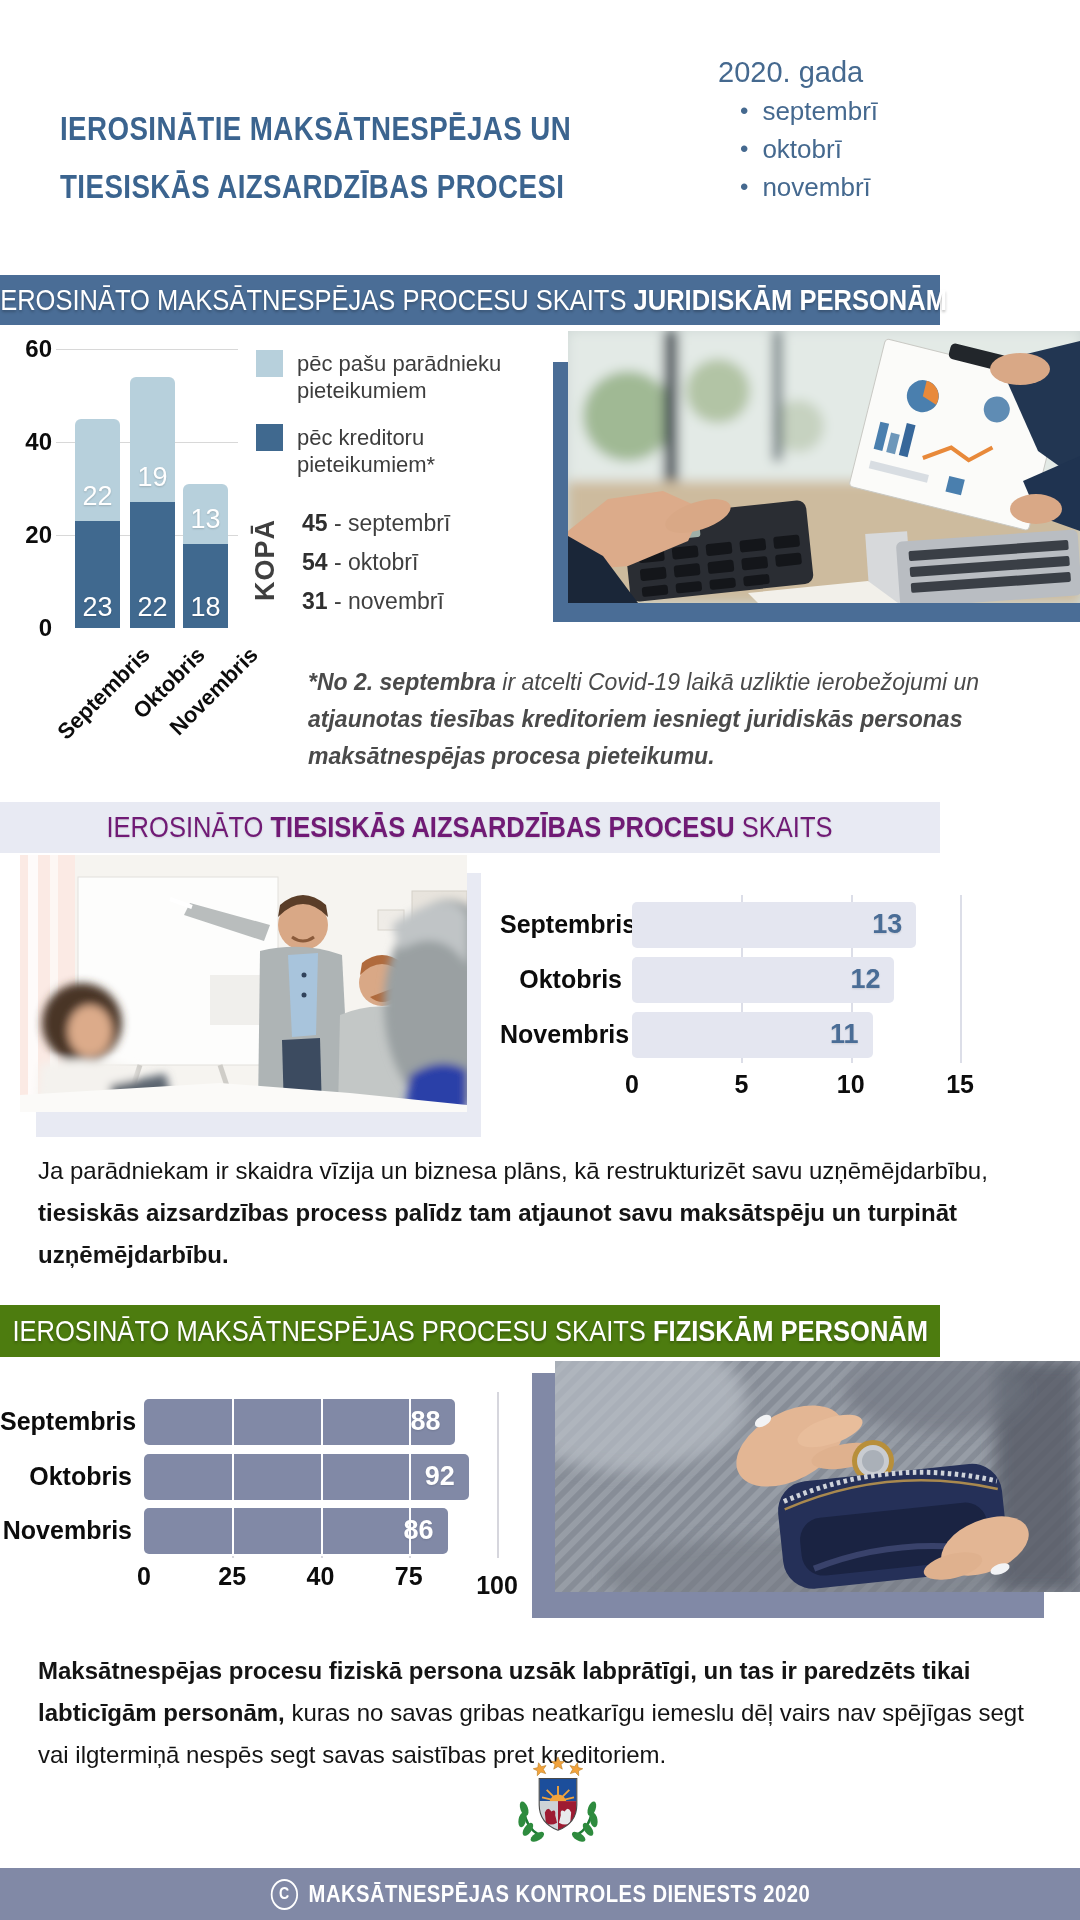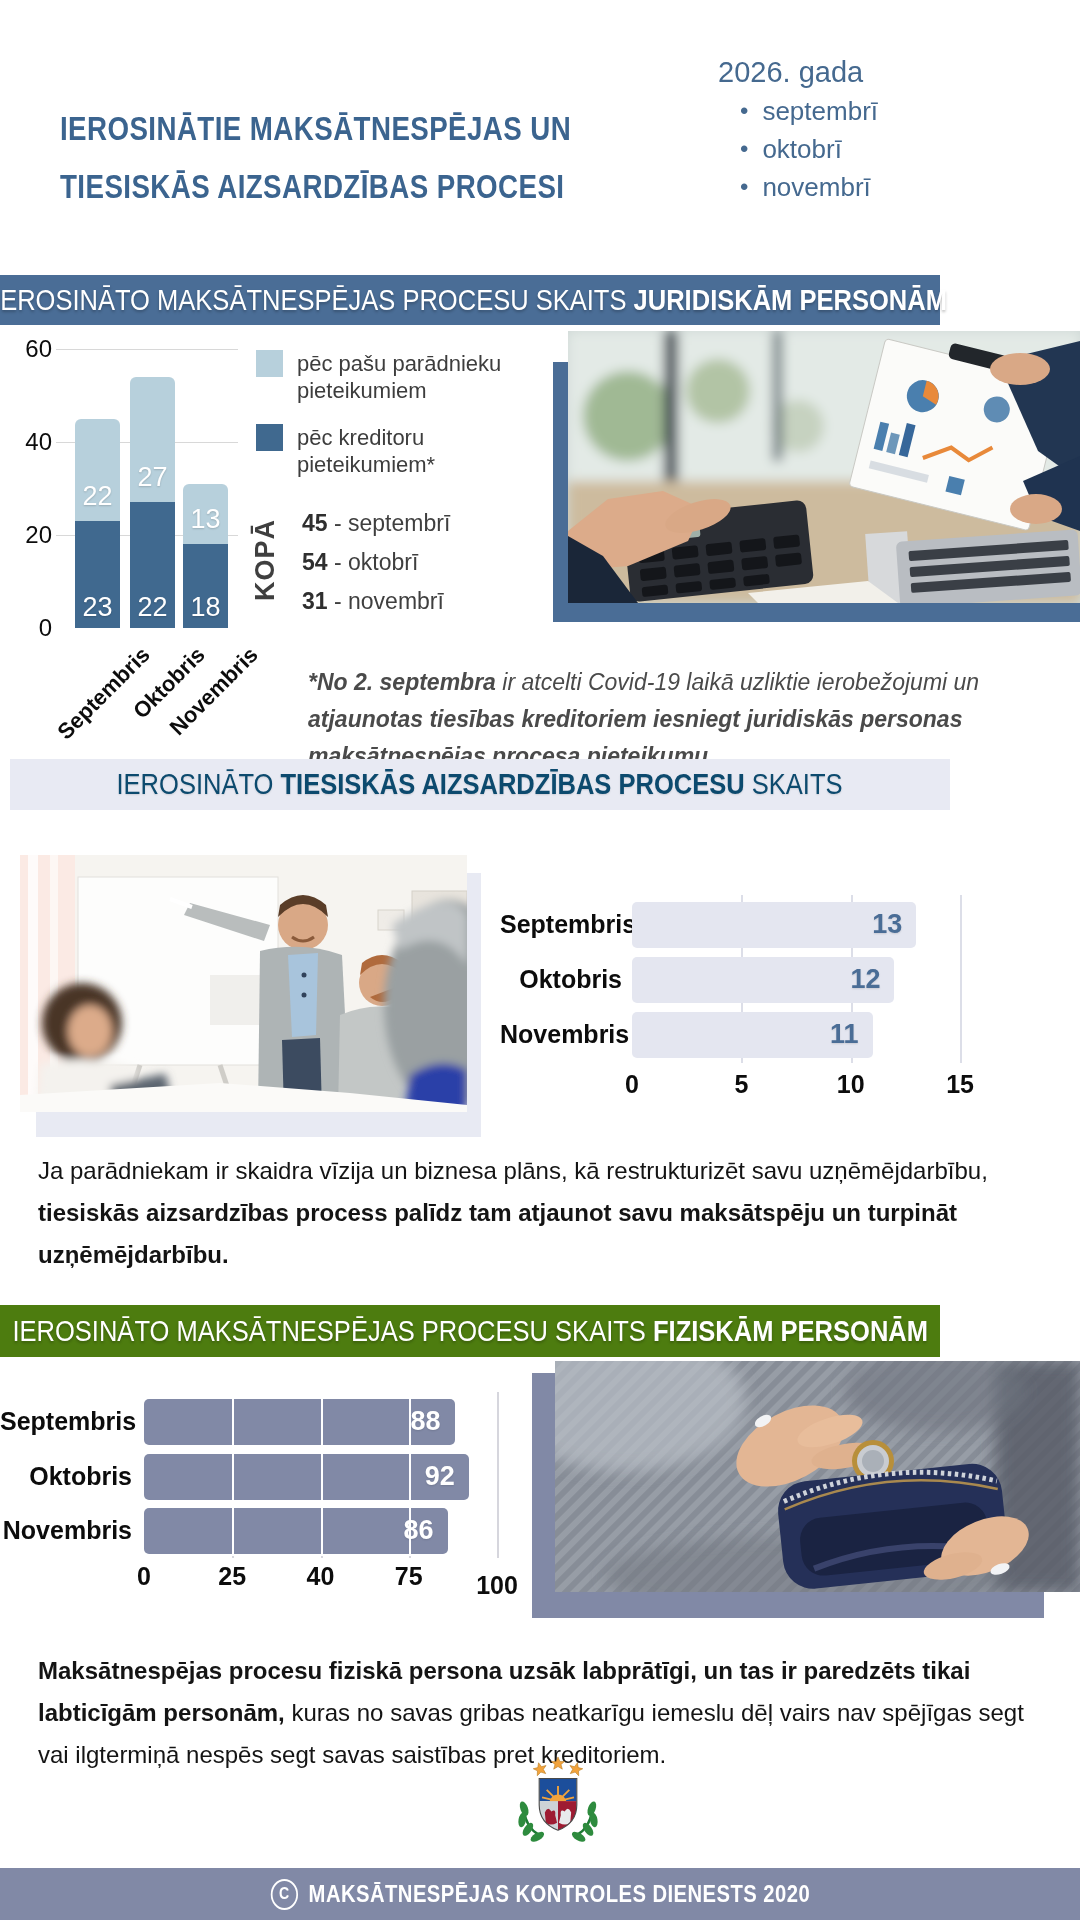--- a/index.html
+++ b/index.html
@@ -15,29 +15,29 @@
               line-height:58px;letter-spacing:.5px;}
   .year-block{left:718px;top:52px;color:#45698f;}
   .year-head{font-size:29px;line-height:40px;}
   .year-item{font-size:26px;line-height:38px;display:flex;align-items:center;}
   .year-item .dot{font-size:24px;margin:0 14px 0 22px;}
 
   
   .sec-bar{left:0;width:940px;display:flex;align-items:center;justify-content:center;}
   .sec1{top:275px;height:50px;background:#4a6d96;color:#fff;font-size:29px;
         text-shadow:0 2px 3px rgba(0,0,0,.25);}
-  .sec2{top:759px;height:51px;background:#e8eaf3;color:#0c4a6e;font-size:29px;
-        text-shadow:0 1px 2px rgba(0,0,0,.12);margin-left:10px;}
+  .sec2{top:802px;height:51px;background:#e8eaf3;color:#701a75;font-size:29px;
+        text-shadow:0 1px 2px rgba(0,0,0,.12);}
   .sec3{top:1305px;height:52px;background:#4d7c0f;color:#fff;font-size:29px;
         text-shadow:0 2px 3px rgba(0,0,0,.25);}
 
   
   #chart1{left:18px;top:340px;width:270px;height:450px;}
   .grid-h{position:absolute;height:1px;background:#d8d8d8;}
-  .ytick{position:absolute;font-weight:400;font-size:24px;text-align:right;color:#0c0c0c;}
+  .ytick{position:absolute;font-weight:700;font-size:24px;text-align:right;color:#0c0c0c;}
   .seg{position:absolute;}
   .seg-light{border-radius:6px 6px 0 0;}
   .segval{position:absolute;color:#fff;font-size:27px;text-align:center;
           text-shadow:0 1px 2px rgba(0,0,0,.18);}
   .cat1{position:absolute;font-weight:700;font-size:22px;text-align:right;color:#0c0c0c;
         transform:rotate(-45deg);transform-origin:100% 0;}
 
   
   .legend-item{position:absolute;display:flex;}
   .swatch{width:27px;height:27px;margin-right:14px;flex:none;}
@@ -87,21 +87,21 @@
 </head>
 <body>
 
 <div class="page">
 
   <div class="abs main-title cond-l">
     <div>IEROSINĀTIE MAKSĀTNESPĒJAS UN</div>
     <div>TIESISKĀS AIZSARDZĪBAS PROCESI</div>
   </div>
   <div class="abs year-block">
-    <div class="year-head">2026. gada</div>
+    <div class="year-head">2020. gada</div>
     <div class="year-item">
       <span class="dot">•</span>
       <span>septembrī</span>
     </div>
     <div class="year-item">
       <span class="dot">•</span>
       <span>oktobrī</span>
     </div>
     <div class="year-item">
       <span class="dot">•</span>
@@ -192,21 +192,21 @@
       <div class="ytick" style="left: 0px; top: 88px; width: 34px;">40</div>
       <div class="grid-h" style="left: 38px; top: 9px; width: 182px;"></div>
       <div class="ytick" style="left: 0px; top: -5px; width: 34px;">60</div>
       <div class="seg seg-light" style="left: 57px; top: 78.75px; width: 45px; height: 102.3px; background: rgb(183, 208, 220);"></div>
       <div class="seg" style="left: 57px; top: 181.05px; width: 45px; height: 106.95px; background: rgb(64, 105, 143);"></div>
       <div class="segval" style="left: 57px; top: 141.05px; width: 45px;">22</div>
       <div class="segval" style="left: 57px; top: 252px; width: 45px;">23</div>
       <div class="cat1" style="left: -51px; top: 302px; width: 170px;">Septembris</div>
       <div class="seg seg-light" style="left: 112px; top: 36.9px; width: 45px; height: 125.55px; background: rgb(183, 208, 220);"></div>
       <div class="seg" style="left: 112px; top: 162.45px; width: 45px; height: 125.55px; background: rgb(64, 105, 143);"></div>
-      <div class="segval" style="left: 112px; top: 122.45px; width: 45px;">27</div>
+      <div class="segval" style="left: 112px; top: 122.45px; width: 45px;">19</div>
       <div class="segval" style="left: 112px; top: 252px; width: 45px;">22</div>
       <div class="cat1" style="left: 4px; top: 302px; width: 170px;">Oktobris</div>
       <div class="seg seg-light" style="left: 165px; top: 143.85px; width: 45px; height: 60.45px; background: rgb(183, 208, 220);"></div>
       <div class="seg" style="left: 165px; top: 204.3px; width: 45px; height: 83.7px; background: rgb(64, 105, 143);"></div>
       <div class="segval" style="left: 165px; top: 164.3px; width: 45px;">13</div>
       <div class="segval" style="left: 165px; top: 252px; width: 45px;">18</div>
       <div class="cat1" style="left: 57px; top: 302px; width: 170px;">Novembris</div>
     </div>
 
   <div class="legend-item" style="left:256px;top:350px;">

